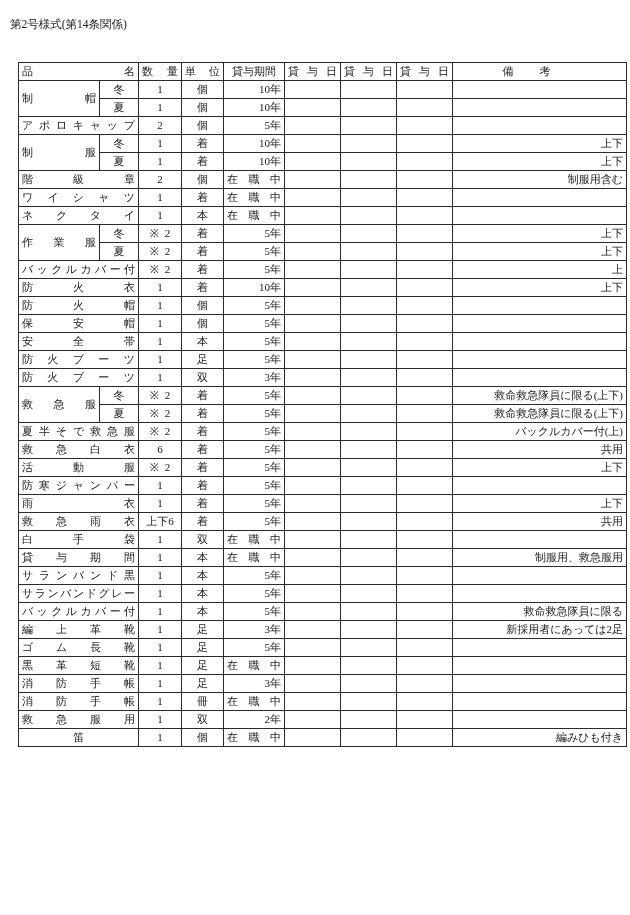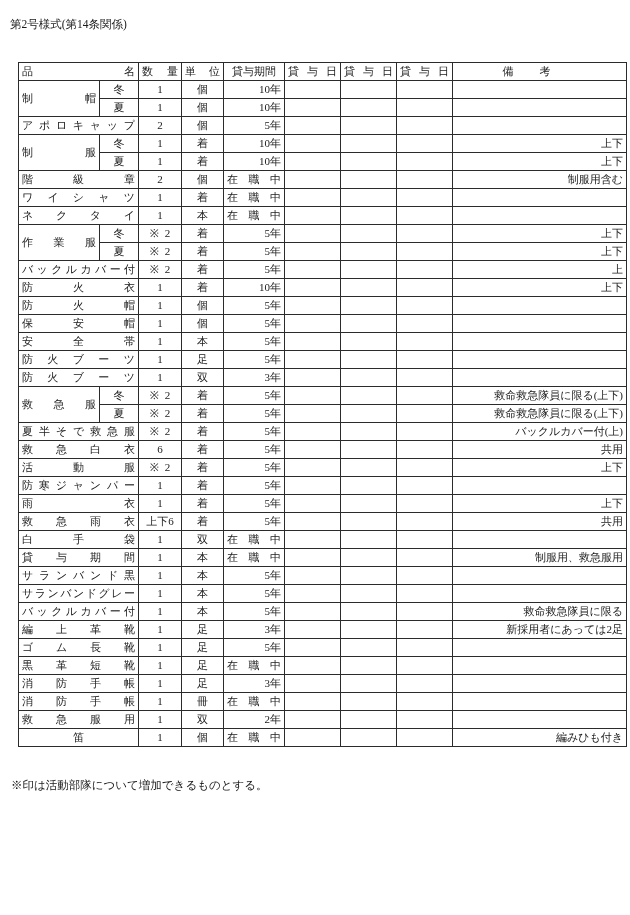--- a/index.html
+++ b/index.html
@@ -600,15 +600,14 @@
             <span class="just">在職中</span>
           </td>
           <td>&nbsp;</td>
           <td>&nbsp;</td>
           <td>&nbsp;</td>
           <td class="remark-cell">編みひも付き</td>
         </tr>
       </tbody>
   </table>
 
-  <div class="footnote">※印は活動部隊について増加できるものとする。</div>
 
 </div>
 
 </body></html>

